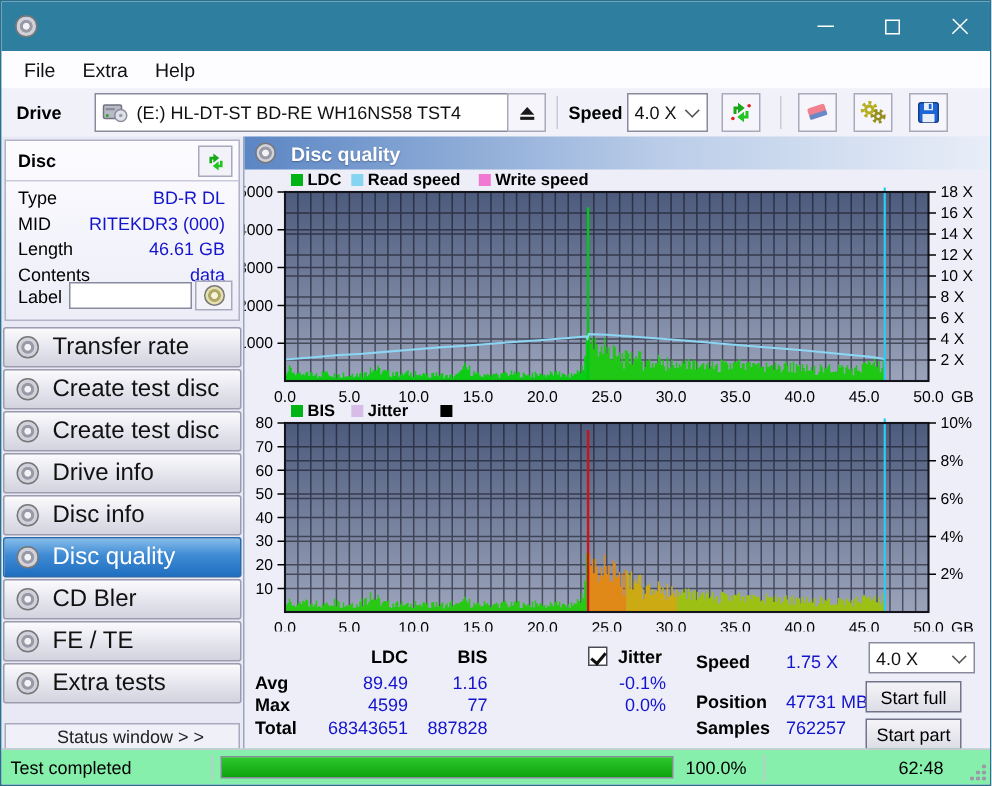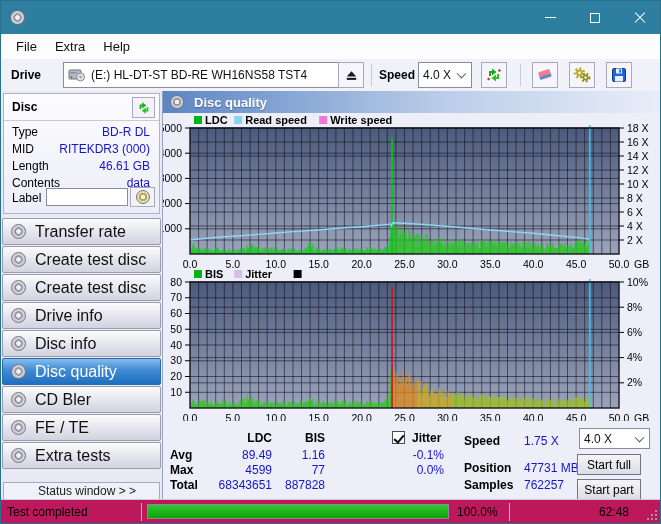--- a/index.html
+++ b/index.html
@@ -58,21 +58,21 @@
   
   .stat{position:absolute;font-size:12px;white-space:nowrap;}
   .stat.hdr,.stat.lab{font-weight:700;color:#000;}
   .stat.val{color:#1414cc;}
   .r1{text-align:right;}
   .cbx{position:absolute;width:13px;height:13px;border:1px solid #4a4a55;background:#fff;}
   .cbx.on:after{content:"";position:absolute;left:3px;top:0.5px;width:4px;height:8px;border-right:2px solid #101010;border-bottom:2px solid #101010;transform:rotate(40deg);}
   .pbtn{position:absolute;left:414px;width:64px;height:21px;background:linear-gradient(#f4f4f8,#dddde6);
     border:1px solid #73738a;font-size:12px;color:#000;display:flex;align-items:center;justify-content:center;font-family:"Liberation Sans",sans-serif;}
   
-  .statusbar{position:absolute;left:0;bottom:0;right:0;height:24px;background:#be185d;border-top:1px solid #c8c8d6;}
+  .statusbar{position:absolute;left:0;bottom:0;right:0;height:24px;background:#86efac;border-top:1px solid #c8c8d6;}
   .statusbar .txt{position:absolute;left:6px;top:5px;font-size:12px;color:#000;}
   .ssep{position:absolute;top:3px;width:1px;height:18px;background:#c6c6d2;}
   .pbar{position:absolute;left:146px;top:4px;width:302px;height:15px;border:1px solid #8a8a9a;background:#fff;}
   .pfill{height:100%;background:linear-gradient(#2ec82e,#0da30d);width:0;}
   .ppct{position:absolute;left:456px;top:5px;font-size:12px;color:#000;}
   .ptime{position:absolute;right:31px;top:5px;font-size:12px;color:#000;}
   .grip{position:absolute;right:2px;bottom:2px;width:12px;height:12px;
     background:radial-gradient(circle at 10px 2px,#9a9aa8 1.2px,transparent 1.5px),
                radial-gradient(circle at 6px 6px,#9a9aa8 1.2px,transparent 1.5px),
                radial-gradient(circle at 10px 6px,#9a9aa8 1.2px,transparent 1.5px),

